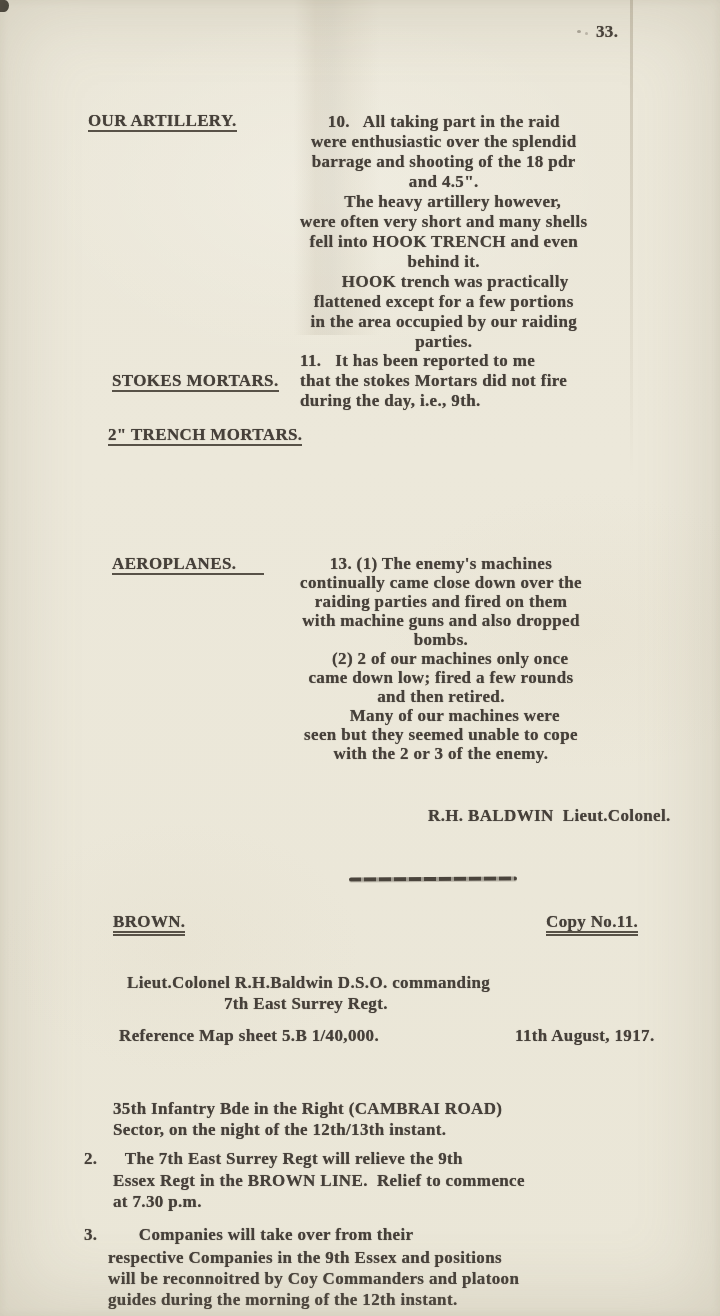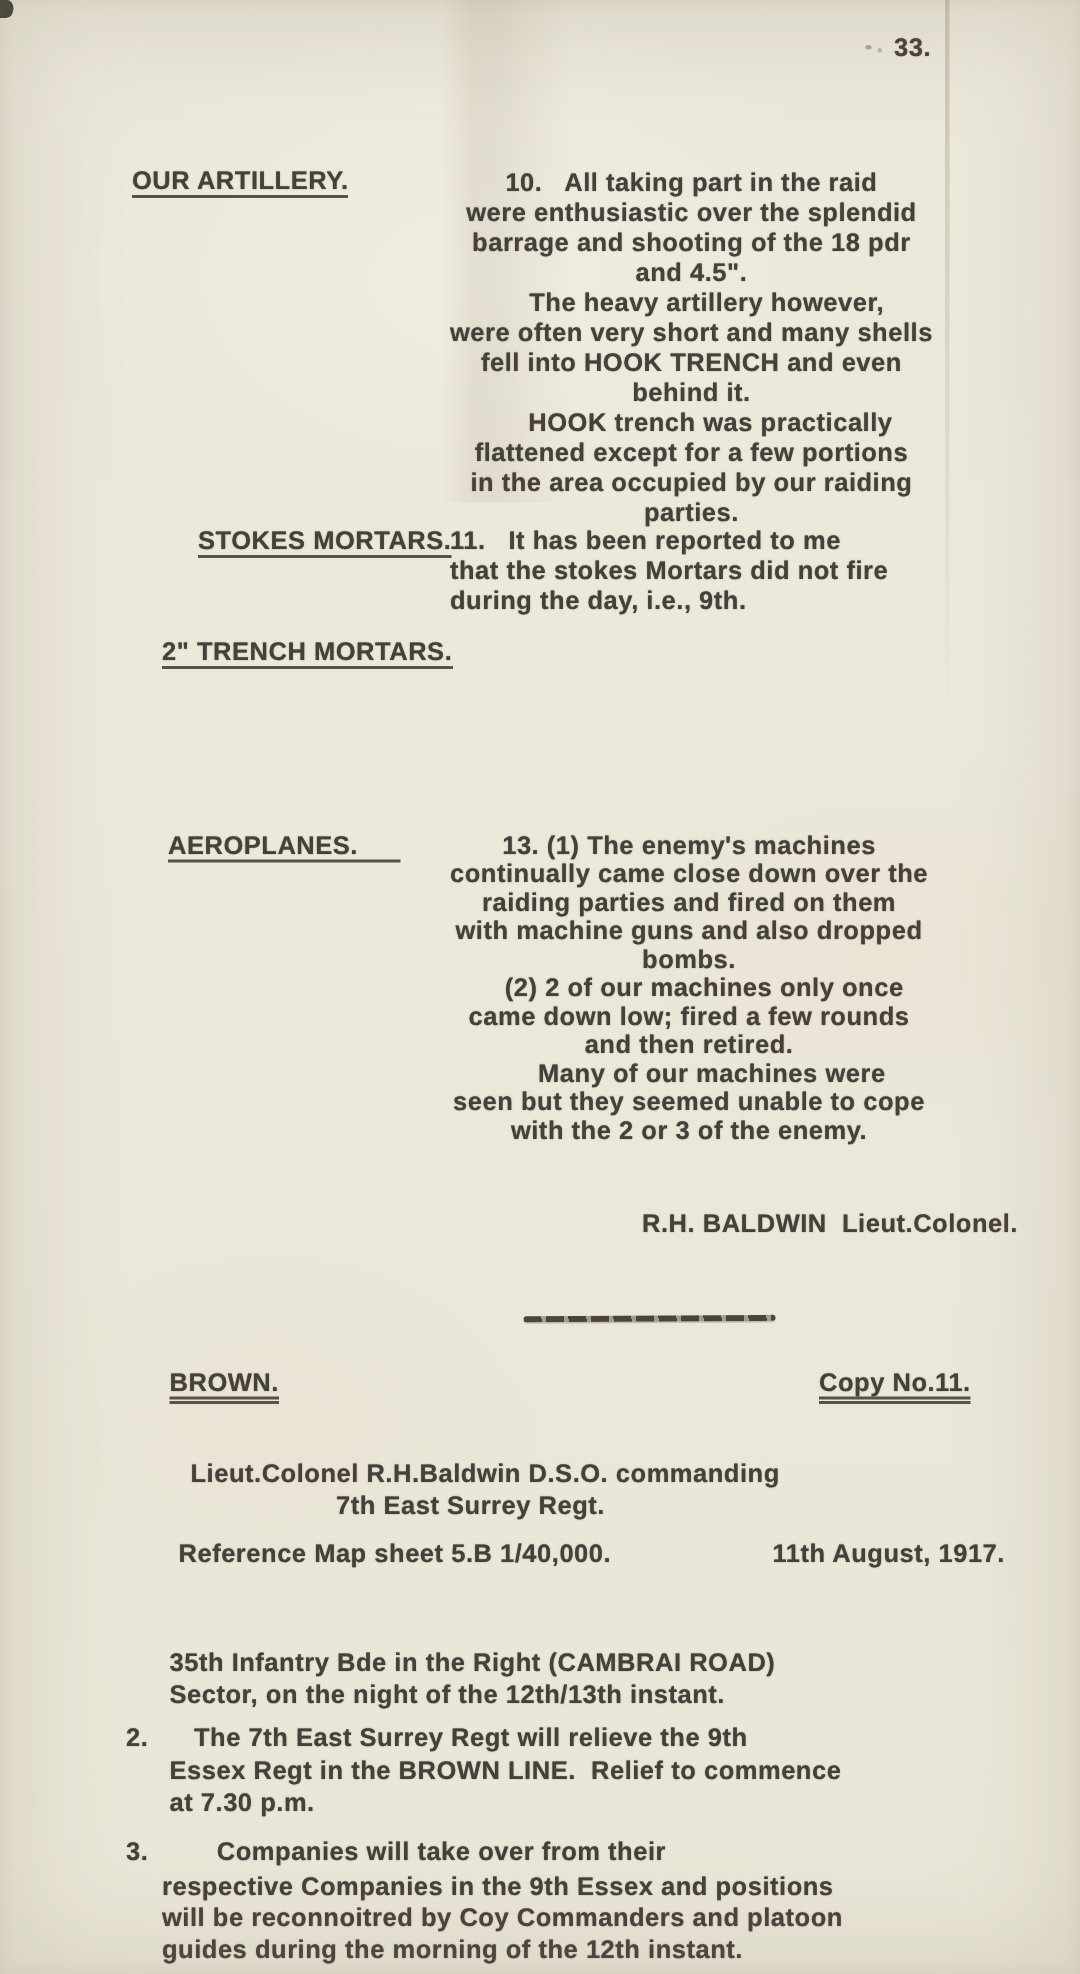--- a/index.html
+++ b/index.html
@@ -3,21 +3,21 @@
 <meta charset="utf-8">
 <style>
   html,body{margin:0;padding:0;background:#d8d4c6;}
   .page{
     position:relative;width:720px;height:1316px;overflow:hidden;
     background:
       radial-gradient(420px 260px at 45% 14%, rgba(255,255,250,0.22), transparent 70%),
       radial-gradient(300px 200px at 82% 48%, rgba(214,202,176,0.12), transparent 70%),
       radial-gradient(260px 180px at 25% 72%, rgba(214,202,176,0.10), transparent 70%),
       linear-gradient(180deg,#ebe7d9 0%,#ece8da 35%,#eae6d7 100%);
-    font-family:Liberation Sans, sans-serif;
+    font-family:Liberation Serif, serif;
     color:#46403a;
   }
   .page::after{
     content:'';position:absolute;inset:0;pointer-events:none;
     box-shadow: inset 0 0 70px 14px rgba(140,128,105,0.20), inset 0 0 10px rgba(140,128,105,0.12);
   }
   .txt{
     position:absolute;white-space:pre;
     font-size:17px;line-height:20px;letter-spacing:0.35px;font-weight:700;
     text-shadow:0 0 0.8px rgba(70,62,52,0.75);
@@ -68,21 +68,21 @@
 and 4.5".
     The heavy artillery however,
 were often very short and many shells
 fell into HOOK TRENCH and even
 behind it.
      HOOK trench was practically
 flattened except for a few portions
 in the area occupied by our raiding
 parties.</div>
 
-  <div class="txt" style="left:112px;top:351px;margin-left:20px;"><span class="ul">STOKES MORTARS.</span></div>
+  <div class="txt" style="left:112px;top:371px;"><span class="ul">STOKES MORTARS.</span></div>
   <div class="txt" style="left:300px;top:351px;">11.   It has been reported to me
 that the stokes Mortars did not fire
 during the day, i.e., 9th.</div>
 
   <div class="txt" style="left:108px;top:425px;"><span class="ul">2" TRENCH MORTARS.</span></div>
 
   <div class="txt" style="left:112px;top:554px;"><span class="ul ul-ext">AEROPLANES.</span></div>
   <div class="txt lh19" style="left:300px;top:554px;text-align:center;">13. (1) The enemy's machines
 continually came close down over the
 raiding parties and fired on them

